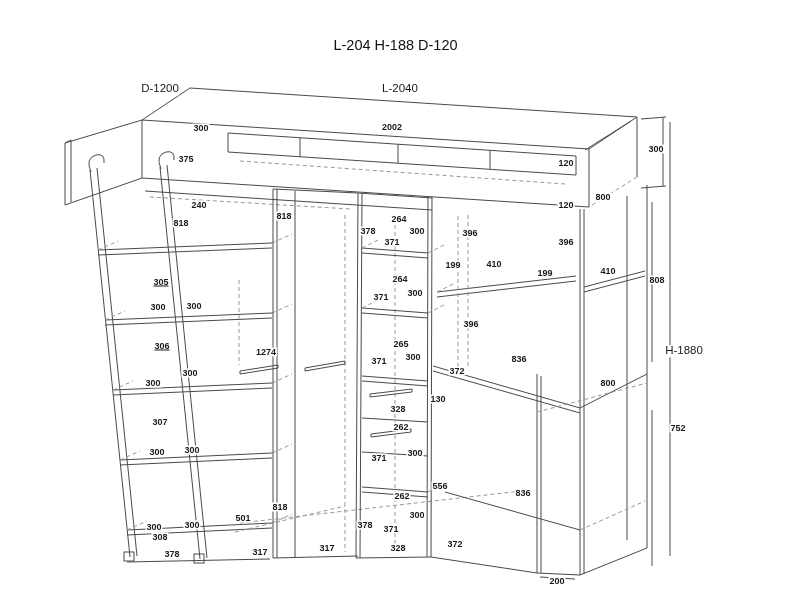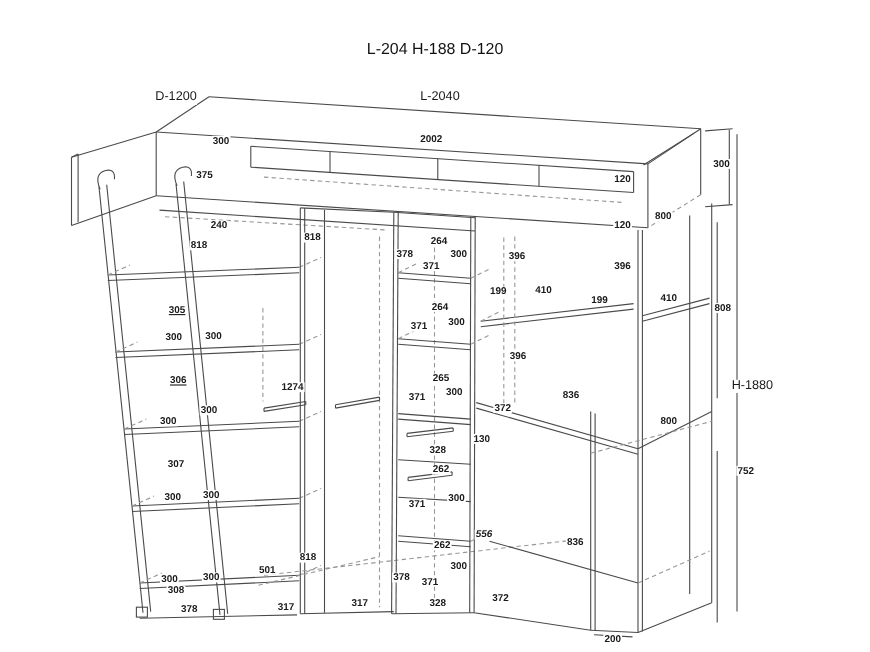--- a/index.html
+++ b/index.html
@@ -258,21 +258,21 @@
       <span class="dim" style="left: 153px; top: 383px;">300</span>
       <span class="dim" style="left: 438px; top: 399px;">130</span>
       <span class="dim" style="left: 398px; top: 409px;">328</span>
       <span class="dim" style="left: 160px; top: 422px;">307</span>
       <span class="dim" style="left: 401px; top: 427px;">262</span>
       <span class="dim" style="left: 157px; top: 452px;">300</span>
       <span class="dim" style="left: 192px; top: 450px;">300</span>
       <span class="dim" style="left: 379px; top: 458px;">371</span>
       <span class="dim" style="left: 415px; top: 453px;">300</span>
       <span class="dim" style="left: 658px; top: 428px; margin-left: 20px;">752</span>
-      <span class="dim" style="left: 440px; top: 486px; font-style: italic;">556</span>
+      <span class="dim" style="left: 440px; top: 486px;">556</span>
       <span class="dim" style="left: 160px; top: 489px; margin-top: 48px;">308</span>
       <span class="dim" style="left: 523px; top: 493px;">836</span>
       <span class="dim" style="left: 402px; top: 496px;">262</span>
       <span class="dim" style="left: 280px; top: 507px;">818</span>
       <span class="dim" style="left: 417px; top: 515px;">300</span>
       <span class="dim" style="left: 243px; top: 518px;">501</span>
       <span class="dim" style="left: 154px; top: 527px;">300</span>
       <span class="dim" style="left: 192px; top: 525px;">300</span>
       <span class="dim" style="left: 365px; top: 525px;">378</span>
       <span class="dim" style="left: 391px; top: 529px;">371</span>

